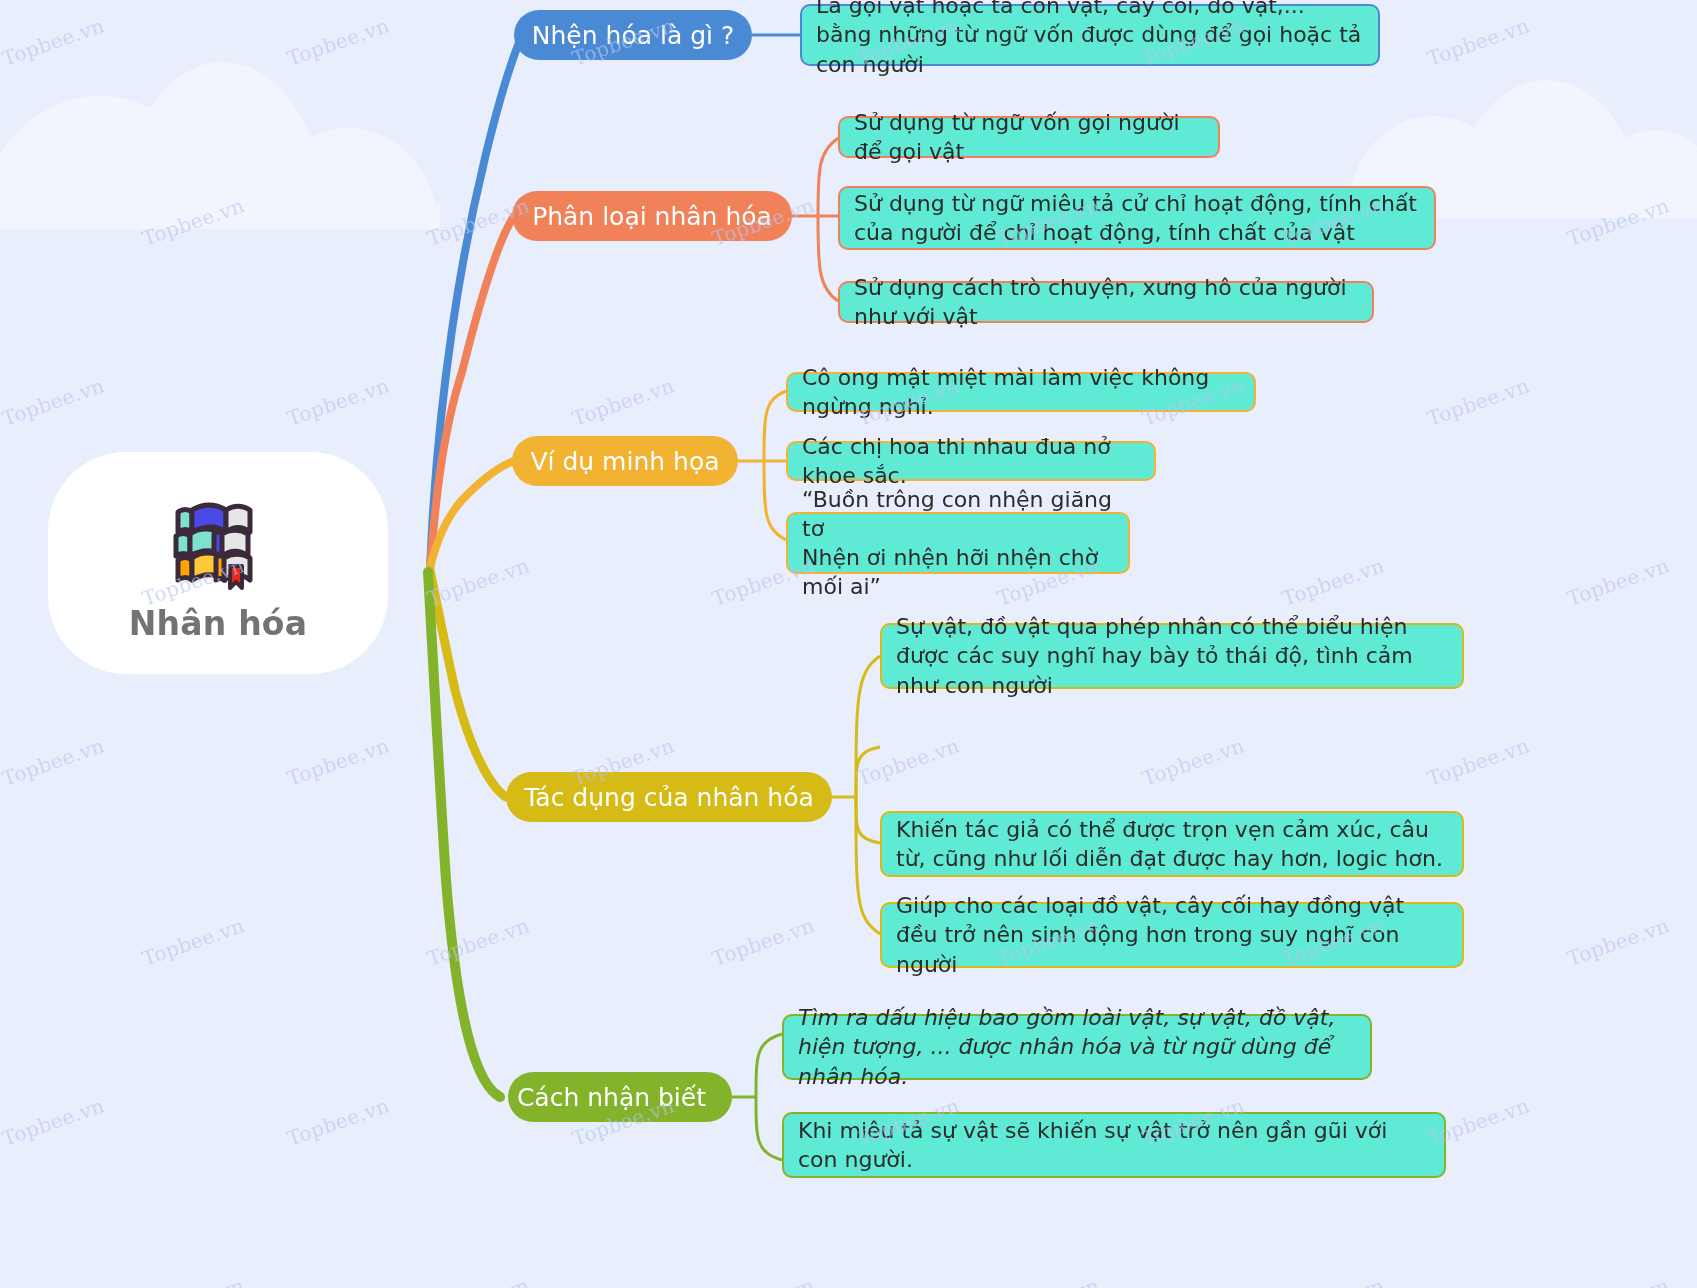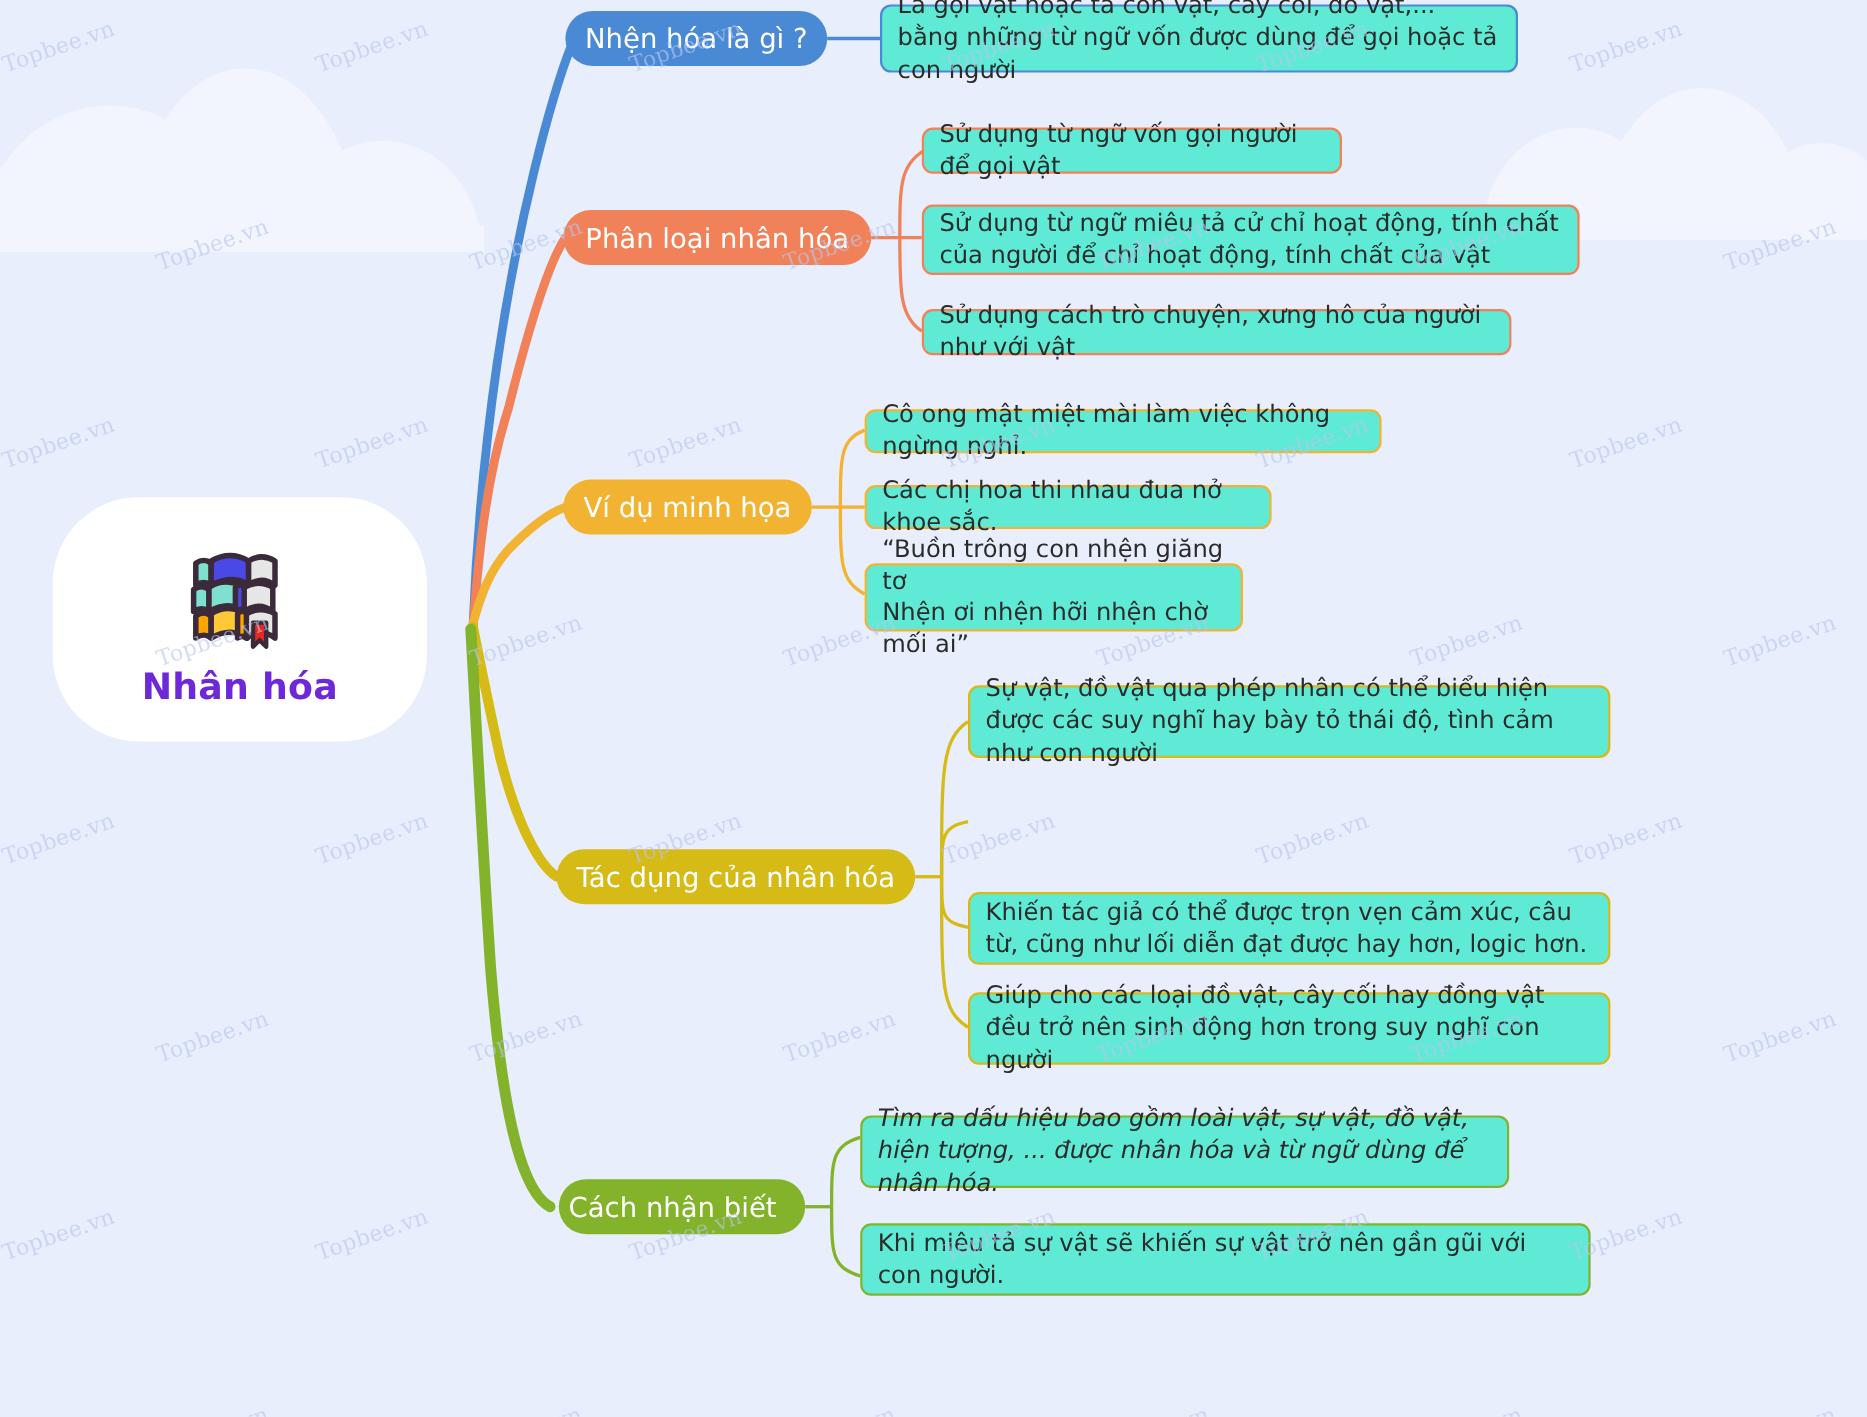--- a/index.html
+++ b/index.html
@@ -30,21 +30,21 @@
   .node{position:absolute;z-index:20;box-sizing:border-box;}
 
   .center-node{
     left:48px;top:452px;width:340px;height:222px;
     background:#ffffff;border-radius:78px;
     display:flex;flex-direction:column;align-items:center;justify-content:center;
     z-index:25;
   }
   .center-icon{width:120px;height:108px;display:block;}
   .center-label{
-    margin-top:12px;color:#6d28d9;font-size:33px;font-weight:bold;letter-spacing:.2px;
+    margin-top:12px;color:#737373;font-size:33px;font-weight:bold;letter-spacing:.2px;
   }
 
   .branch{
     border-radius:36px;color:#fff;display:flex;align-items:center;justify-content:center;
     font-size:25px;padding:0 26px;box-sizing:border-box;white-space:nowrap;
   }
 
   .leaf{
     background:#5eead4;border-radius:10px;border:2.5px solid #ccc;
     box-sizing:border-box;display:flex;align-items:center;

